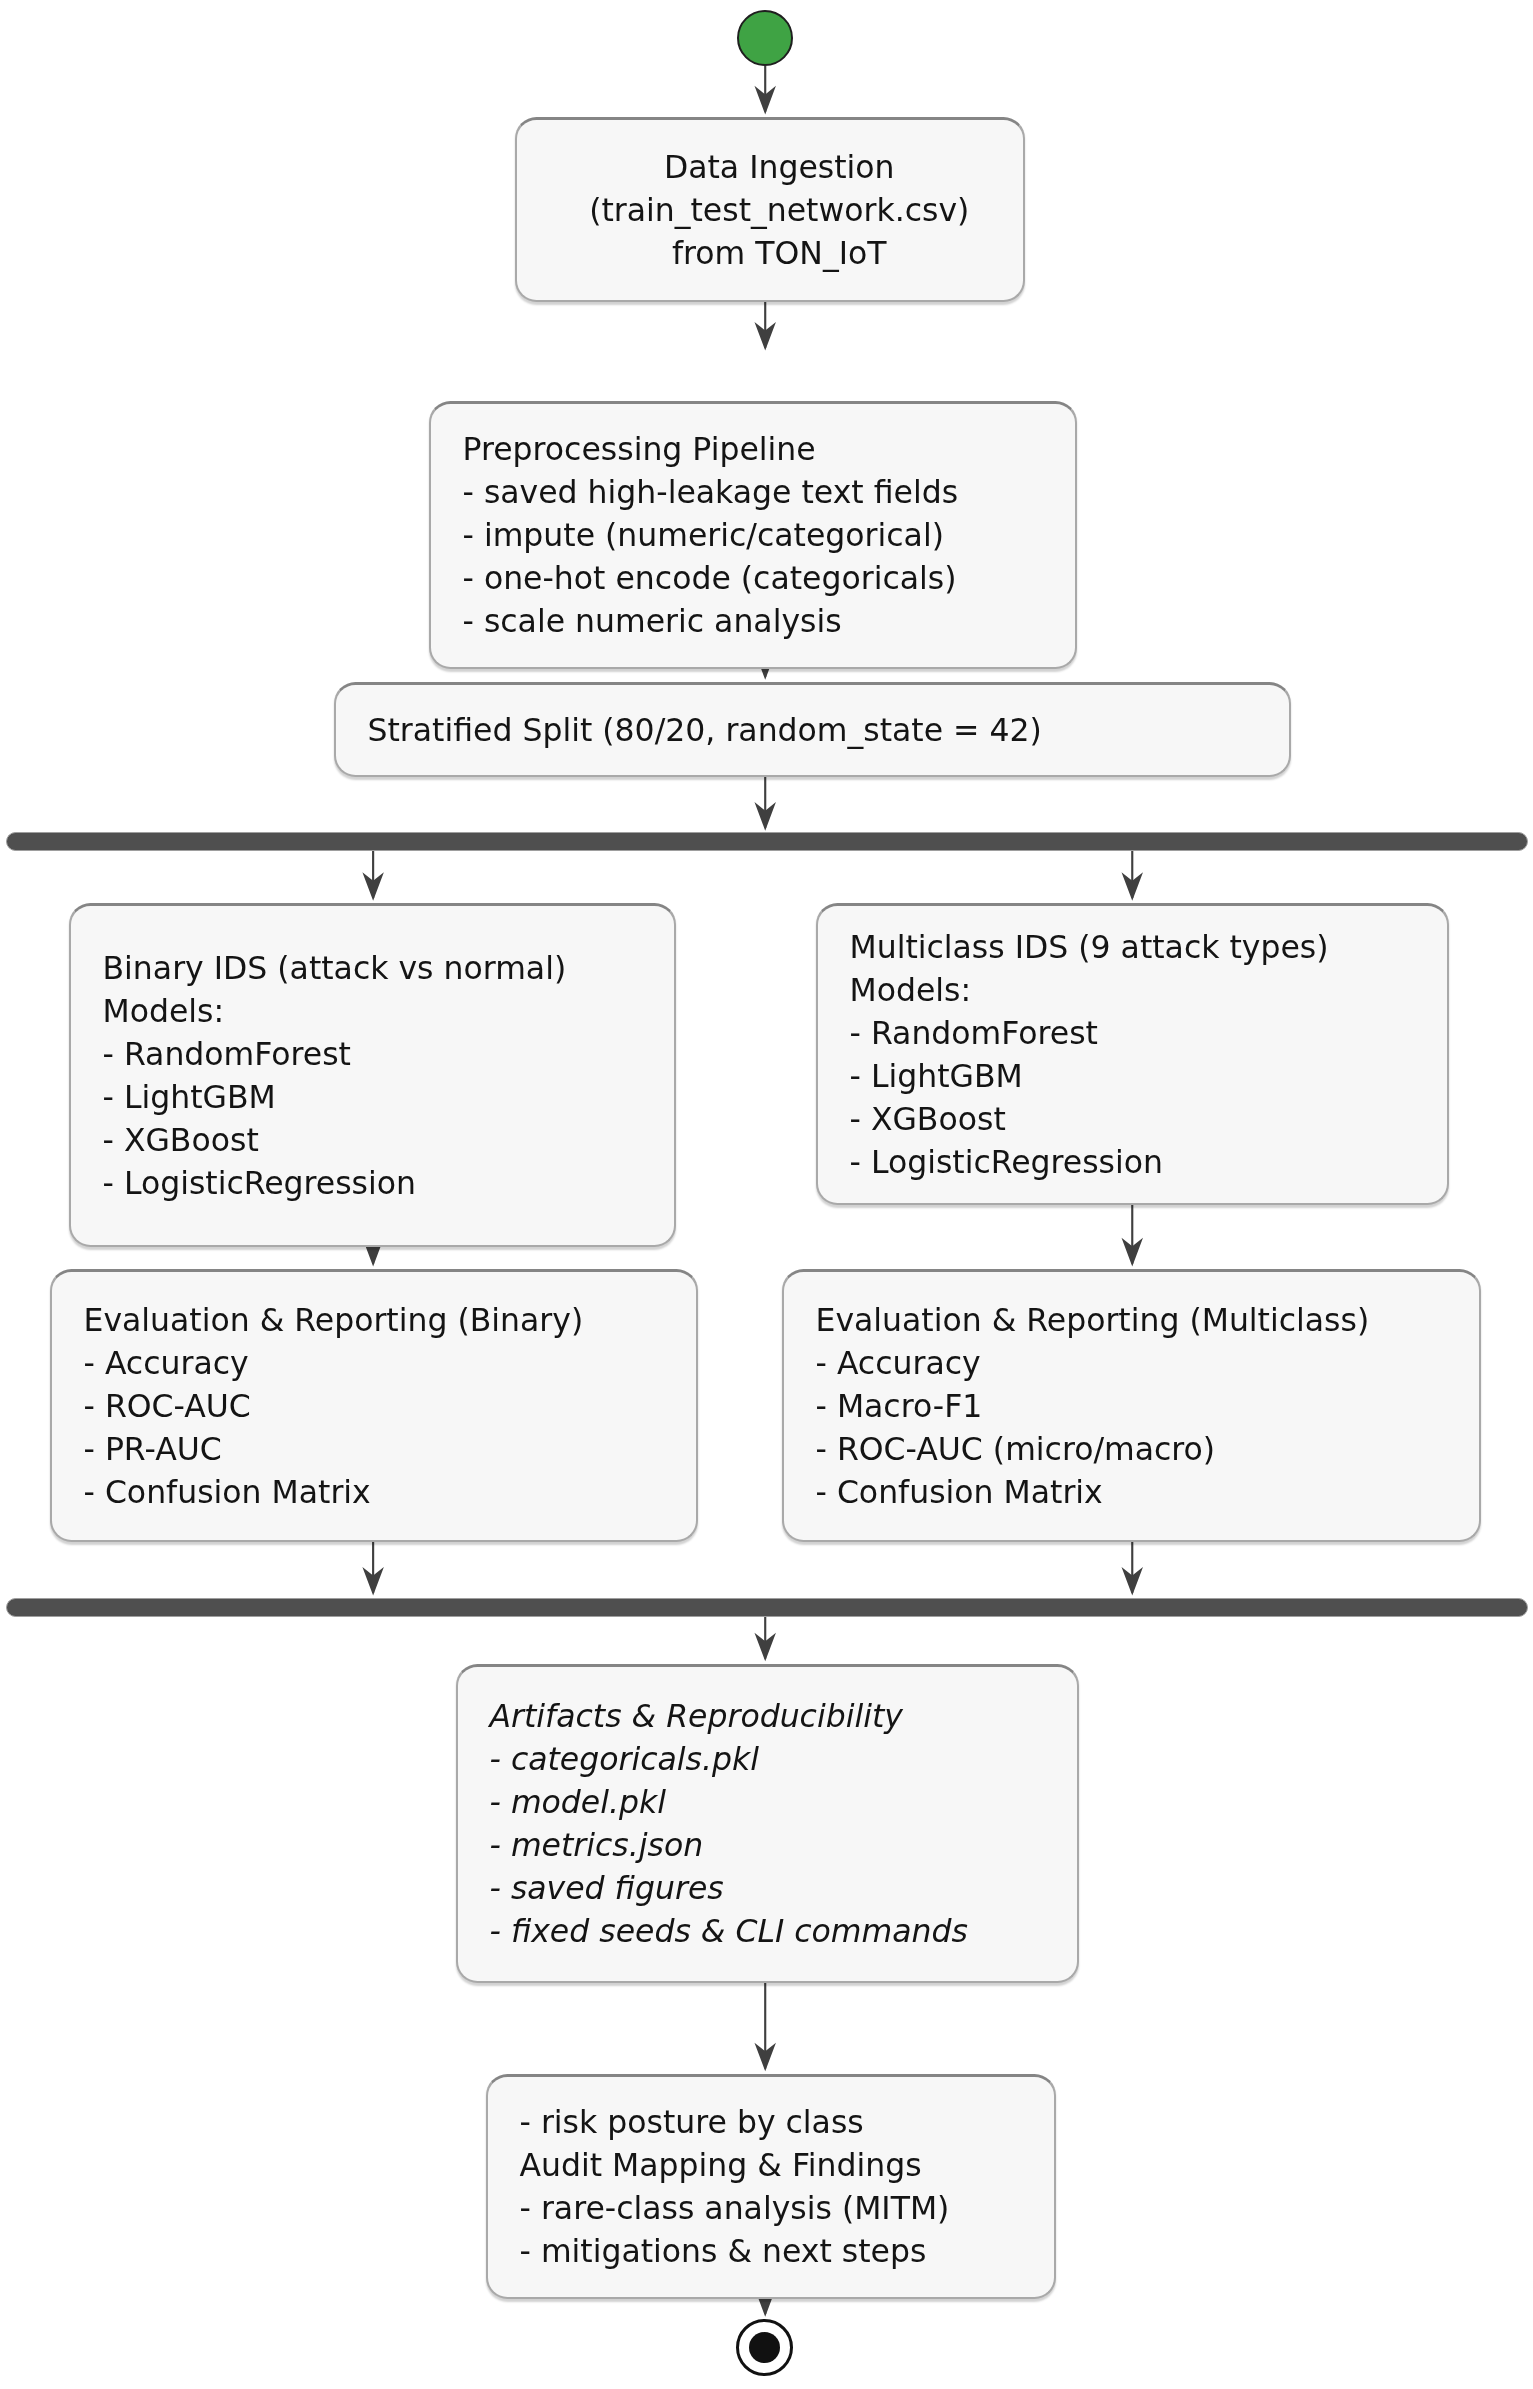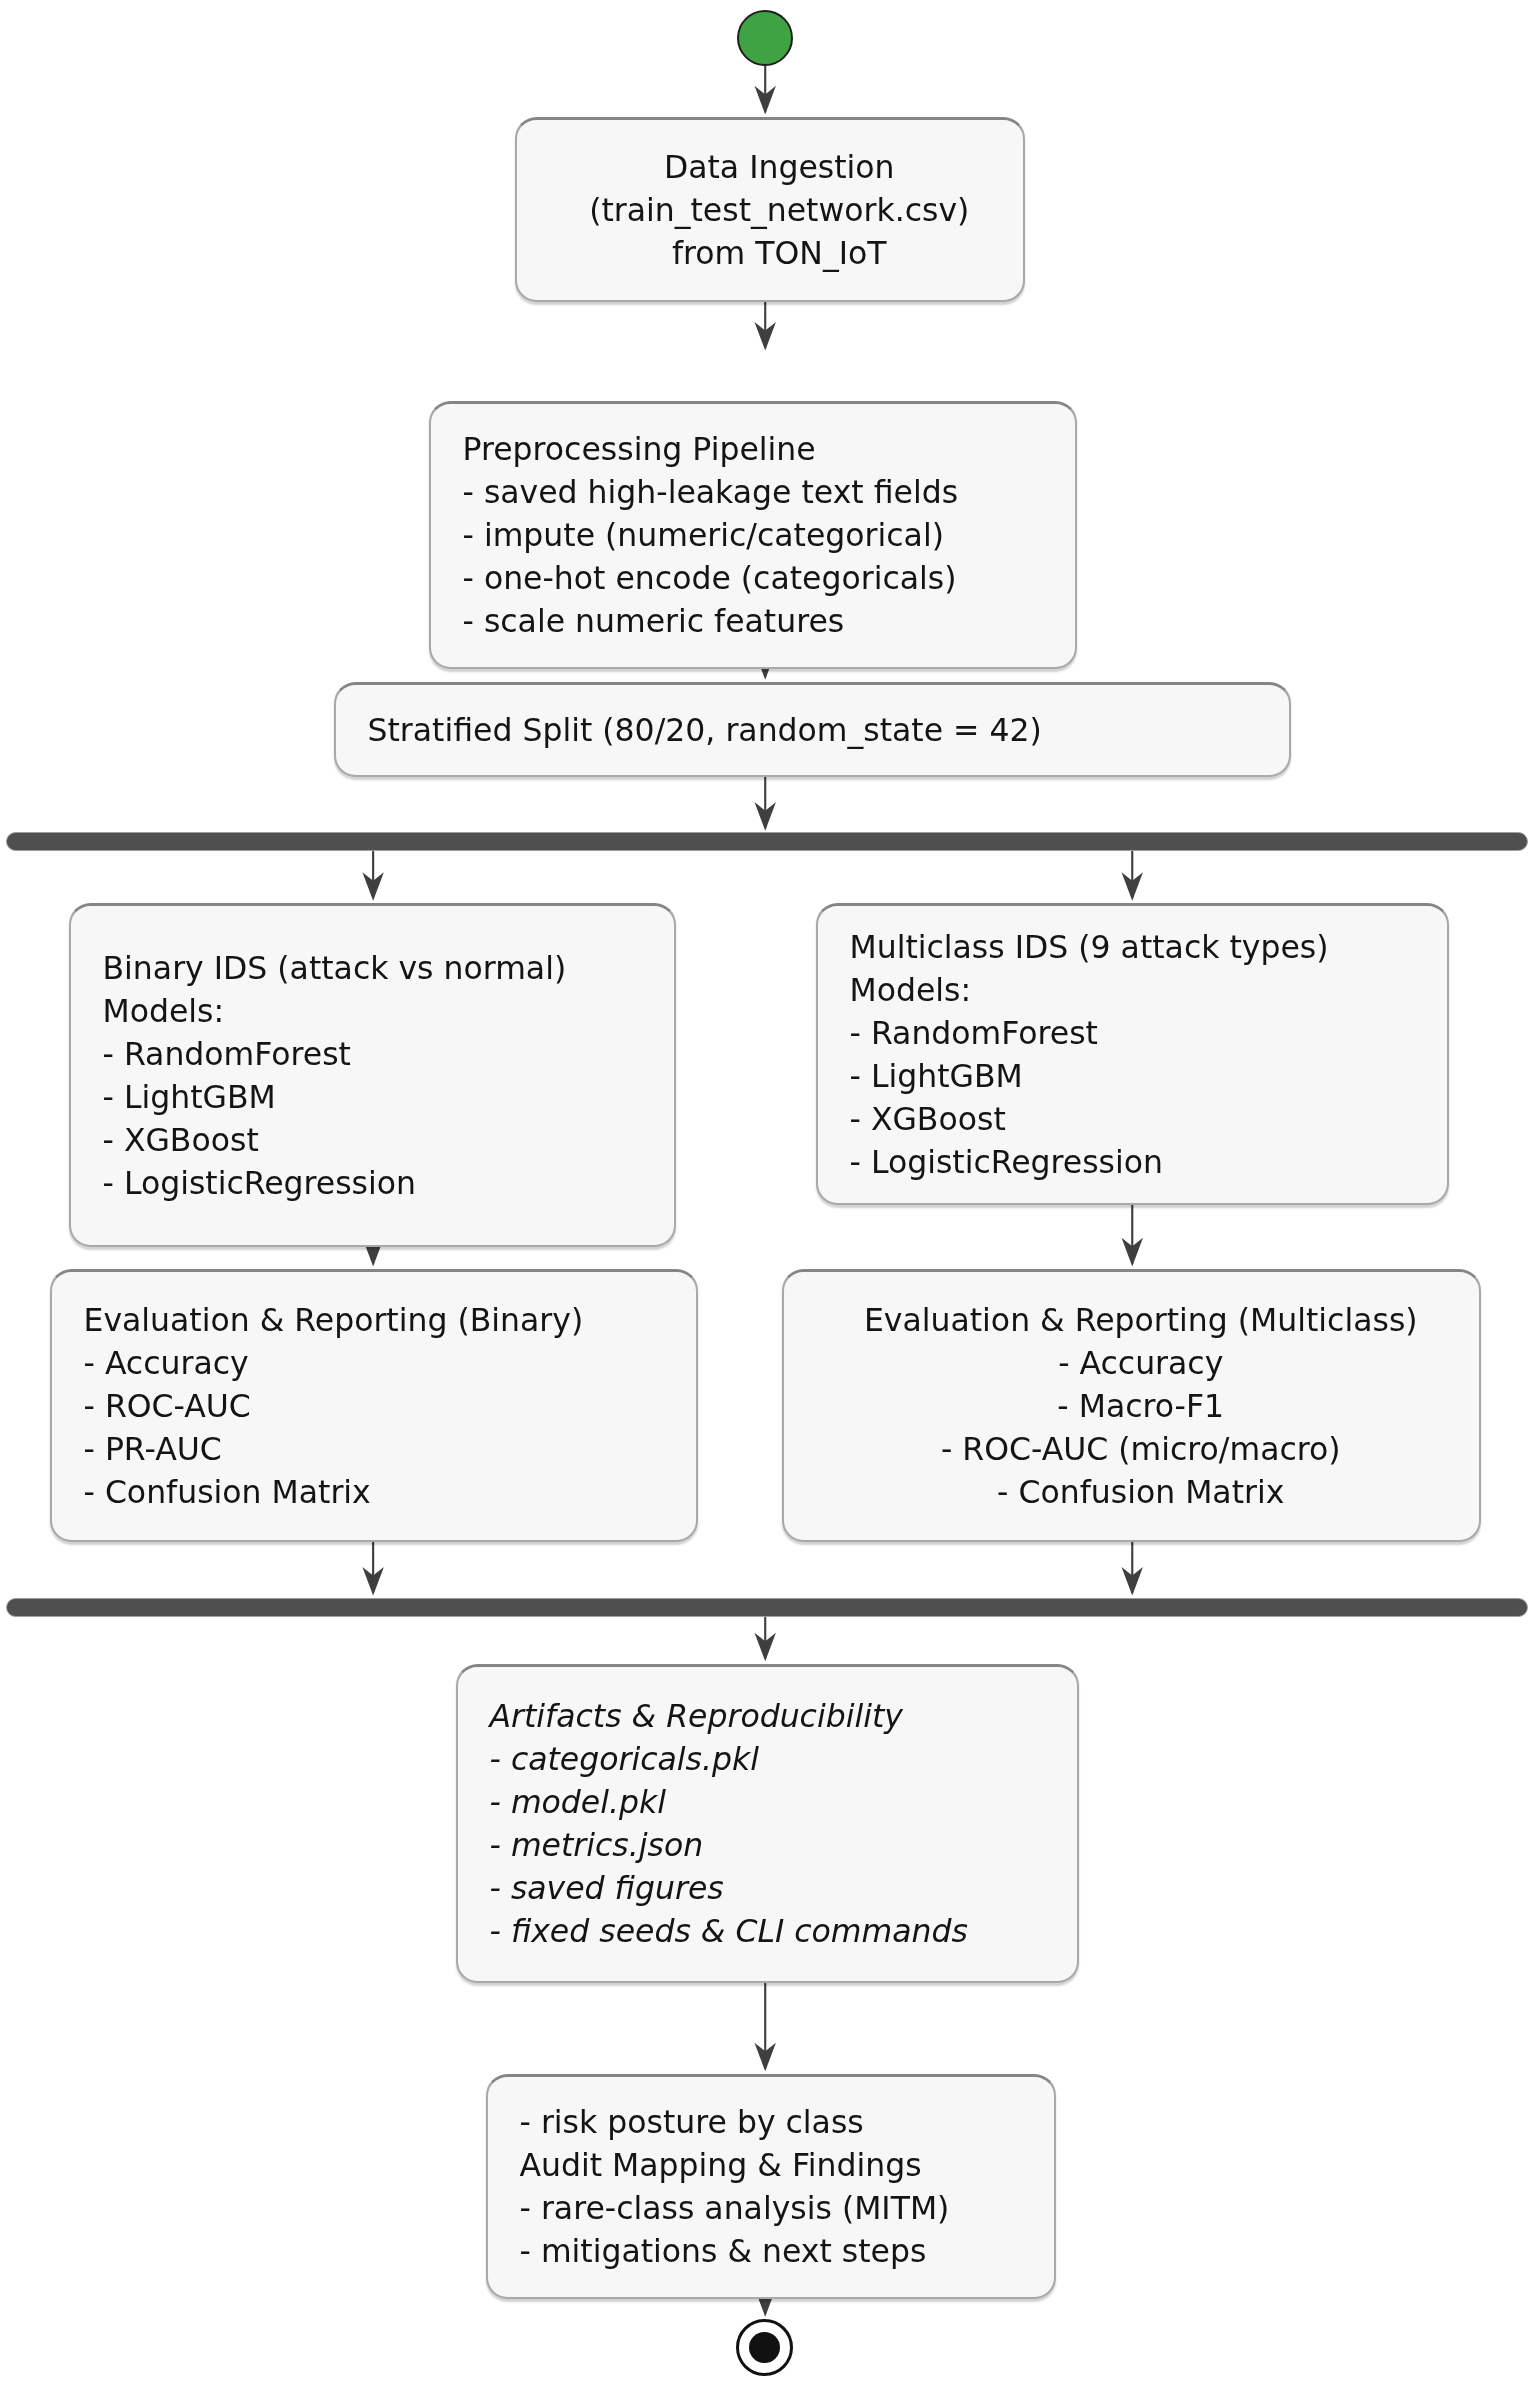--- a/index.html
+++ b/index.html
@@ -53,21 +53,21 @@
     line-height: 43px;
   }
   .node .line { white-space: nowrap; }
 
   #node-data-ingestion   { left: 515px;  top: 117px;  width: 510px;  height: 185px; align-items: center; }
   #node-preprocessing    { left: 429px;  top: 353px;  width: 648px;  height: 268px; margin-top: 48px; }
   #node-stratified-split { left: 334px;  top: 682px;  width: 957px; height: 95px; }
   #node-binary-ids       { left: 69px;   top: 903px; width: 607px;  height: 344px; }
   #node-multiclass-ids   { left: 816px; top: 903px; width: 633px;  height: 302px; }
   #node-eval-binary      { left: 50px;   top: 1269px; width: 648px;  height: 273px; }
-  #node-eval-multiclass  { left: 782px; top: 1269px; width: 699px;  height: 273px; align-items: center; }
+  #node-eval-multiclass  { left: 782px; top: 1269px; width: 699px;  height: 273px; }
   #node-artifacts        { left: 456px;  top: 1664px; width: 623px;  height: 319px; font-style: italic; }
   #node-audit            { left: 486px;  top: 2074px; width: 570px;  height: 225px; }
 
   .sync-bar {
     position: absolute;
     left: 5.7px;
     width: 1522px;
     height: 18.6px;
     background: #4f4f4f;
     border: 1.4px solid #9e9e9e;
@@ -161,21 +161,21 @@
     <div class="line">Data Ingestion</div>
     <div class="line">(train_test_network.csv)</div>
     <div class="line">from TON_IoT</div>
   </div>
 
   <div class="node" id="node-preprocessing">
     <div class="line">Preprocessing Pipeline</div>
     <div class="line">- saved high-leakage text fields</div>
     <div class="line">- impute (numeric/categorical)</div>
     <div class="line">- one-hot encode (categoricals)</div>
-    <div class="line">- scale numeric features</div>
+    <div class="line">- scale numeric analysis</div>
   </div>
 
   <div class="node" id="node-stratified-split">
     <div class="line">Stratified Split (80/20, random_state = 42)</div>
   </div>
 
   <div class="sync-bar" id="fork-bar"></div>
 
   <div class="node" id="node-binary-ids">
     <div class="line">Binary IDS (attack vs normal)</div>

